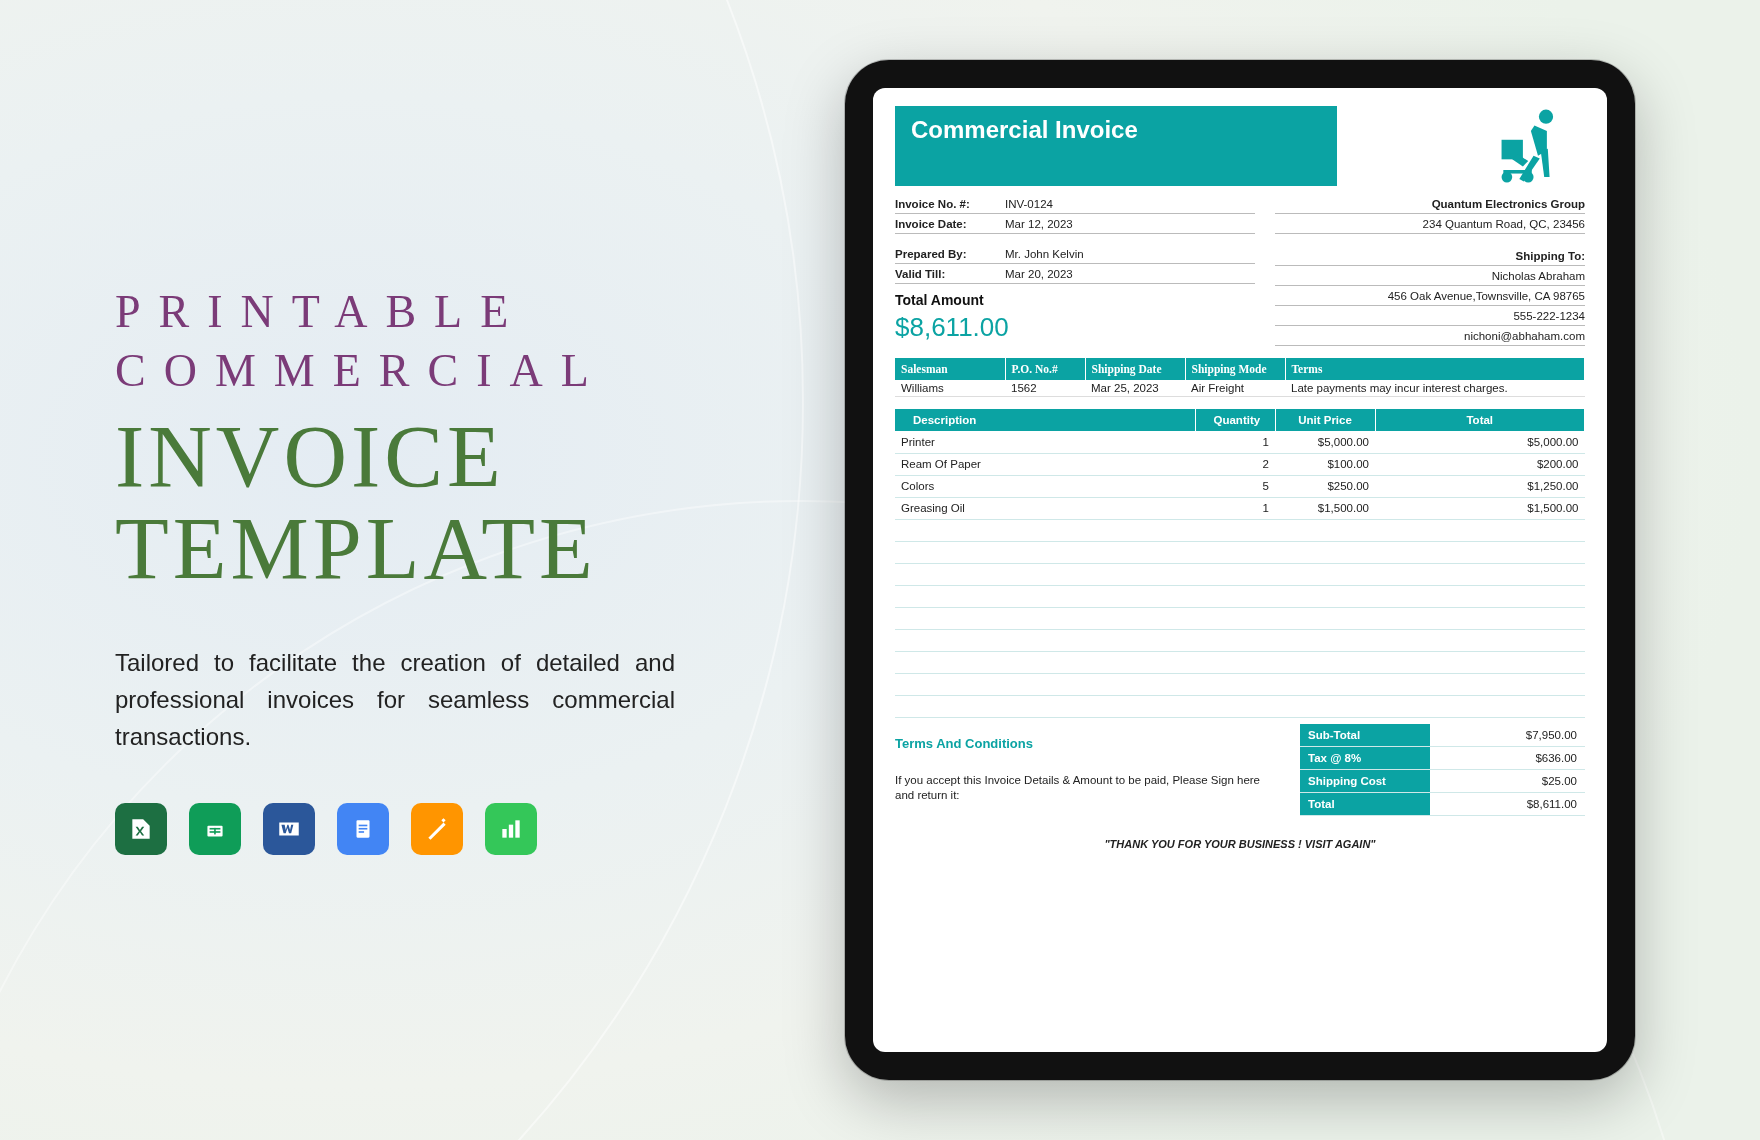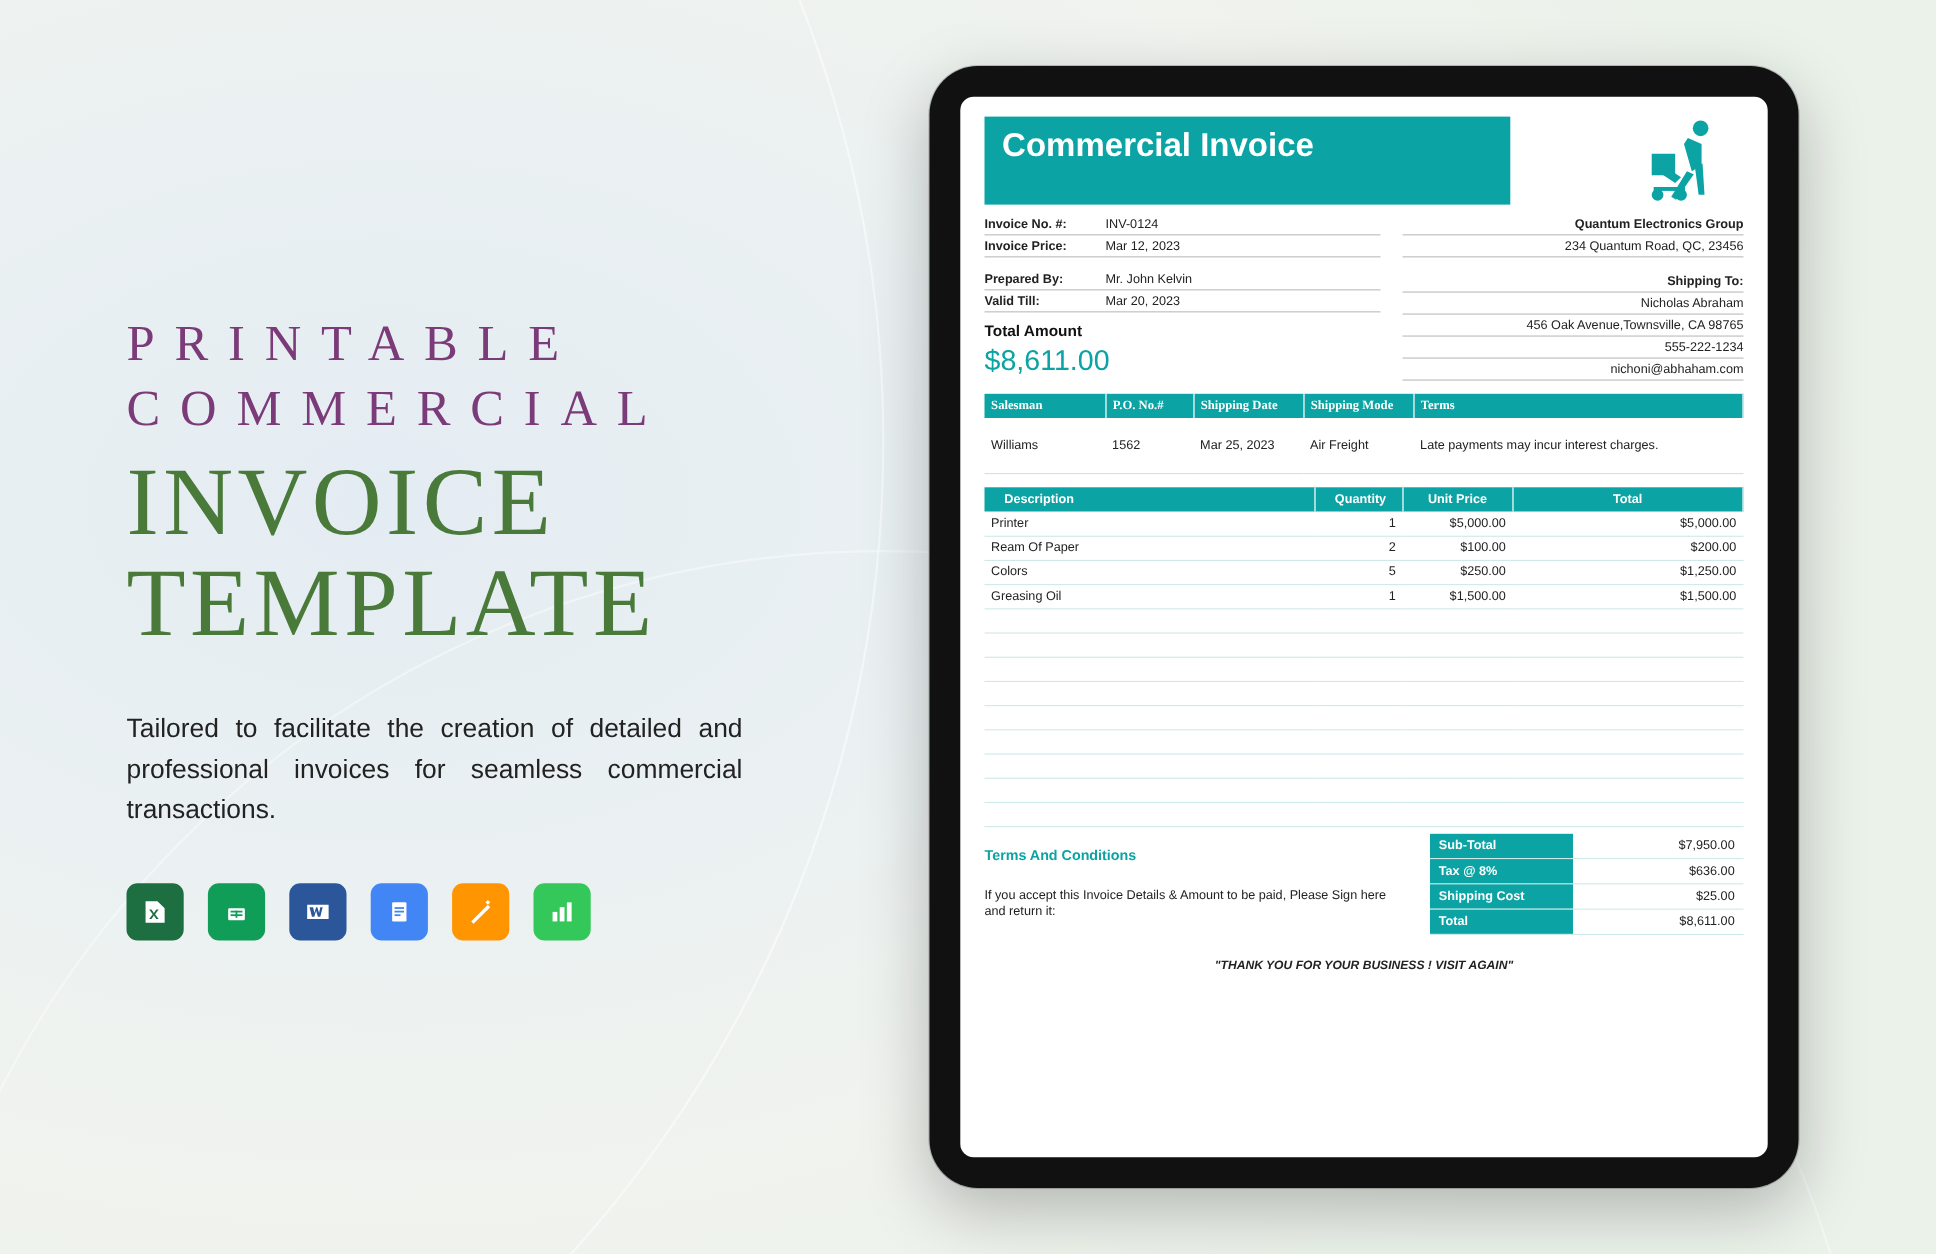--- a/index.html
+++ b/index.html
@@ -104,44 +104,44 @@
     font-family: Arial, sans-serif;
     font-size: 12px;
     color: #222;
     overflow: hidden;
   }
 
   .inv-header { display:flex; }
   .inv-title {
     background: #0ba3a3;
     color: #fff;
-    font-size: 30px;
+    font-size: 24px;
     font-weight: bold;
     padding: 10px 16px;
-    width: 478px;
+    width: 442px;
   }
   .inv-logo { flex:1; display:flex; justify-content:flex-end; padding-right:10px; }
   .inv-logo svg { width: 90px; height: 80px; fill:#0ba3a3; }
 
   .meta { display:flex; margin-top:8px; gap:20px; }
   .meta-left { width: 360px; }
   .meta-right { flex:1; text-align:right; }
   .meta-row { display:flex; border-bottom:1px solid #bbb; height:20px; align-items:center; }
   .meta-row .lbl { width: 110px; font-weight:bold; font-size:11.5px;}
   .meta-row .val { font-size:11.5px; }
   .meta-left .spacer { height:10px; }
   .meta-right .rline { border-bottom:1px solid #bbb; height:20px; font-size:11.5px; display:flex; justify-content:flex-end; align-items:center;}
   .meta-right .rline.bold { font-weight:bold; }
   .total-amount-lbl { font-weight:bold; font-size:14px; margin-top:8px; color:#111; }
   .total-amount-val { color:#0ba3a3; font-size:26px; font-weight:400; margin-top:4px; }
 
   table { border-collapse: collapse; width:100%; table-layout:fixed; }
   .t-ship { margin-top:12px; }
   .t-ship th { background:#0ba3a3; color:#fff; font-size:11.5px; text-align:left; padding:5px 6px; border-right:1px solid #fff; font-weight:bold;font-family:Liberation Serif, serif;}
-  .t-ship td { font-size:11.5px; padding:19px 6px; border-bottom:1px solid #ddd; }
+  .t-ship td { font-size:11.5px; padding:2px 6px; border-bottom:1px solid #ddd; }
   .t-ship th:nth-child(1){width:110px;} .t-ship th:nth-child(2){width:80px;} .t-ship th:nth-child(3){width:100px;} .t-ship th:nth-child(4){width:100px;}
 
   .t-items { margin-top:12px; }
   .t-items th { background:#0ba3a3; color:#fff; font-size:11.5px; text-align:center; padding:5px 18px; border-right:1px solid #fff; font-weight:bold;}
   .t-items th:first-child { text-align:left; width:300px;}
   .t-items th:nth-child(2){width:80px;} .t-items th:nth-child(3){width:100px;}
   .t-items td { font-size:11.5px; padding:4px 6px; border-bottom:1px solid #cfe8e8; height:22px;}
   .t-items td.num { text-align:right; }
   .t-items tr.empty td { color:transparent; }
 
@@ -229,21 +229,21 @@
         </div>
       </div>
 
       <div class="meta">
         <div class="meta-left">
           <div class="meta-row">
               <span class="lbl">Invoice No. #:</span>
               <span class="val">INV-0124</span>
             </div>
           <div class="meta-row">
-              <span class="lbl">Invoice Price:</span>
+              <span class="lbl">Invoice Date:</span>
               <span class="val">Mar 12, 2023</span>
             </div>
           <div class="spacer"></div>
           <div class="meta-row">
               <span class="lbl">Prepared By:</span>
               <span class="val">Mr. John Kelvin</span>
             </div>
           <div class="meta-row">
               <span class="lbl">Valid Till:</span>
               <span class="val">Mar 20, 2023</span>

